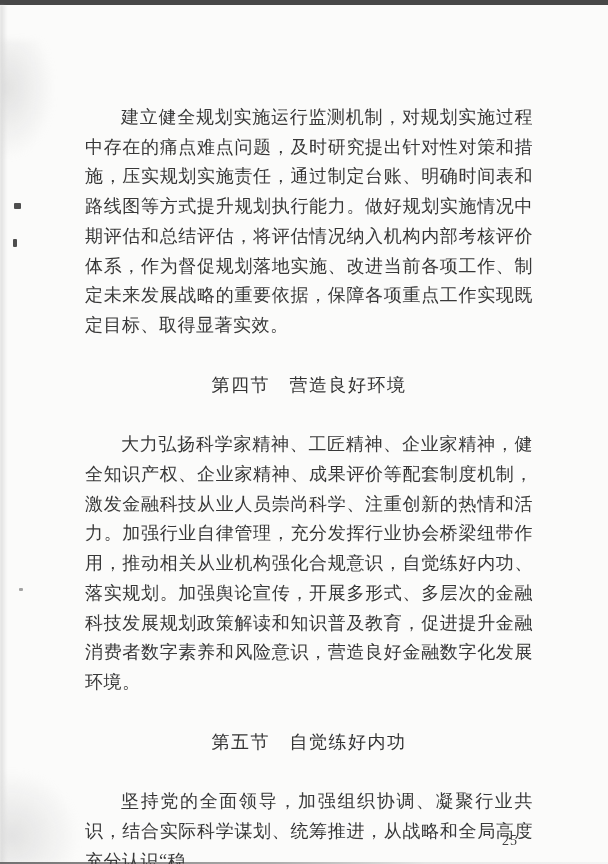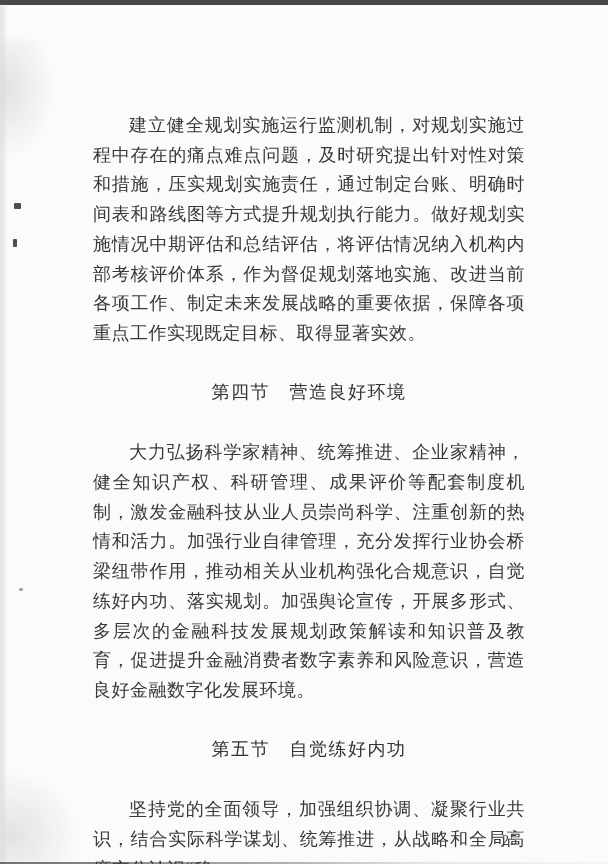--- a/index.html
+++ b/index.html
@@ -64,34 +64,33 @@
   .doc-body {
     position: absolute;
     left: 85px;
     top: 103px;
     width: 448px;
     color: #383838;
     font-size: 18px;
     line-height: 29.7px;
   }
   .paragraph {
-    margin: 8px;
+    margin: 0;
     text-align: justify;
     text-justify: inter-ideograph;
     text-indent: 2em;
     letter-spacing: 0.5px;
   }
   .heading {
     margin: 30px 0;
     text-align: center;
     font-size: 18px;
     letter-spacing: 1.5px;
     color: #333333;
     font-weight: normal;
-    font-family: Liberation Mono, monospace;
   }
   .page-number {
     position: absolute;
     left: 502px;
     top: 805px;
     font-size: 14px;
     color: #3f3f3f;
     letter-spacing: 1px;
     margin-top: 28px;
   }
@@ -105,19 +104,19 @@
   <div class="scan-smudge-topleft"></div>
   <div class="scan-smudge-bottomleft"></div>
   <div class="scan-bottom-line"></div>
   <div class="speck speck-1"></div>
   <div class="speck speck-2"></div>
   <div class="speck speck-3"></div>
 
   <div class="doc-body">
       <div class="paragraph">建立健全规划实施运行监测机制，对规划实施过程中存在的痛点难点问题，及时研究提出针对性对策和措施，压实规划实施责任，通过制定台账、明确时间表和路线图等方式提升规划执行能力。做好规划实施情况中期评估和总结评估，将评估情况纳入机构内部考核评价体系，作为督促规划落地实施、改进当前各项工作、制定未来发展战略的重要依据，保障各项重点工作实现既定目标、取得显著实效。</div>
       <div class="heading">第四节　营造良好环境</div>
-      <div class="paragraph">大力弘扬科学家精神、统筹推进、企业家精神，健全知识产权、科研管理、成果评价等配套制度机制，激发金融科技从业人员崇尚科学、注重创新的热情和活力。加强行业自律管理，充分发挥行业协会桥梁纽带作用，推动相关从业机构强化合规意识，自觉练好内功、落实规划。加强舆论宣传，开展多形式、多层次的金融科技发展规划政策解读和知识普及教育，促进提升金融消费者数字素养和风险意识，营造良好金融数字化发展环境。</div>
+      <div class="paragraph">大力弘扬科学家精神、工匠精神、企业家精神，健全知识产权、企业家精神、成果评价等配套制度机制，激发金融科技从业人员崇尚科学、注重创新的热情和活力。加强行业自律管理，充分发挥行业协会桥梁纽带作用，推动相关从业机构强化合规意识，自觉练好内功、落实规划。加强舆论宣传，开展多形式、多层次的金融科技发展规划政策解读和知识普及教育，促进提升金融消费者数字素养和风险意识，营造良好金融数字化发展环境。</div>
       <div class="heading">第五节　自觉练好内功</div>
       <div class="paragraph">坚持党的全面领导，加强组织协调、凝聚行业共识，结合实际科学谋划、统筹推进，从战略和全局高度充分认识“稳</div>
     </div>
 
   <div class="page-number">25</div>
 </div>
 
 </body></html>

